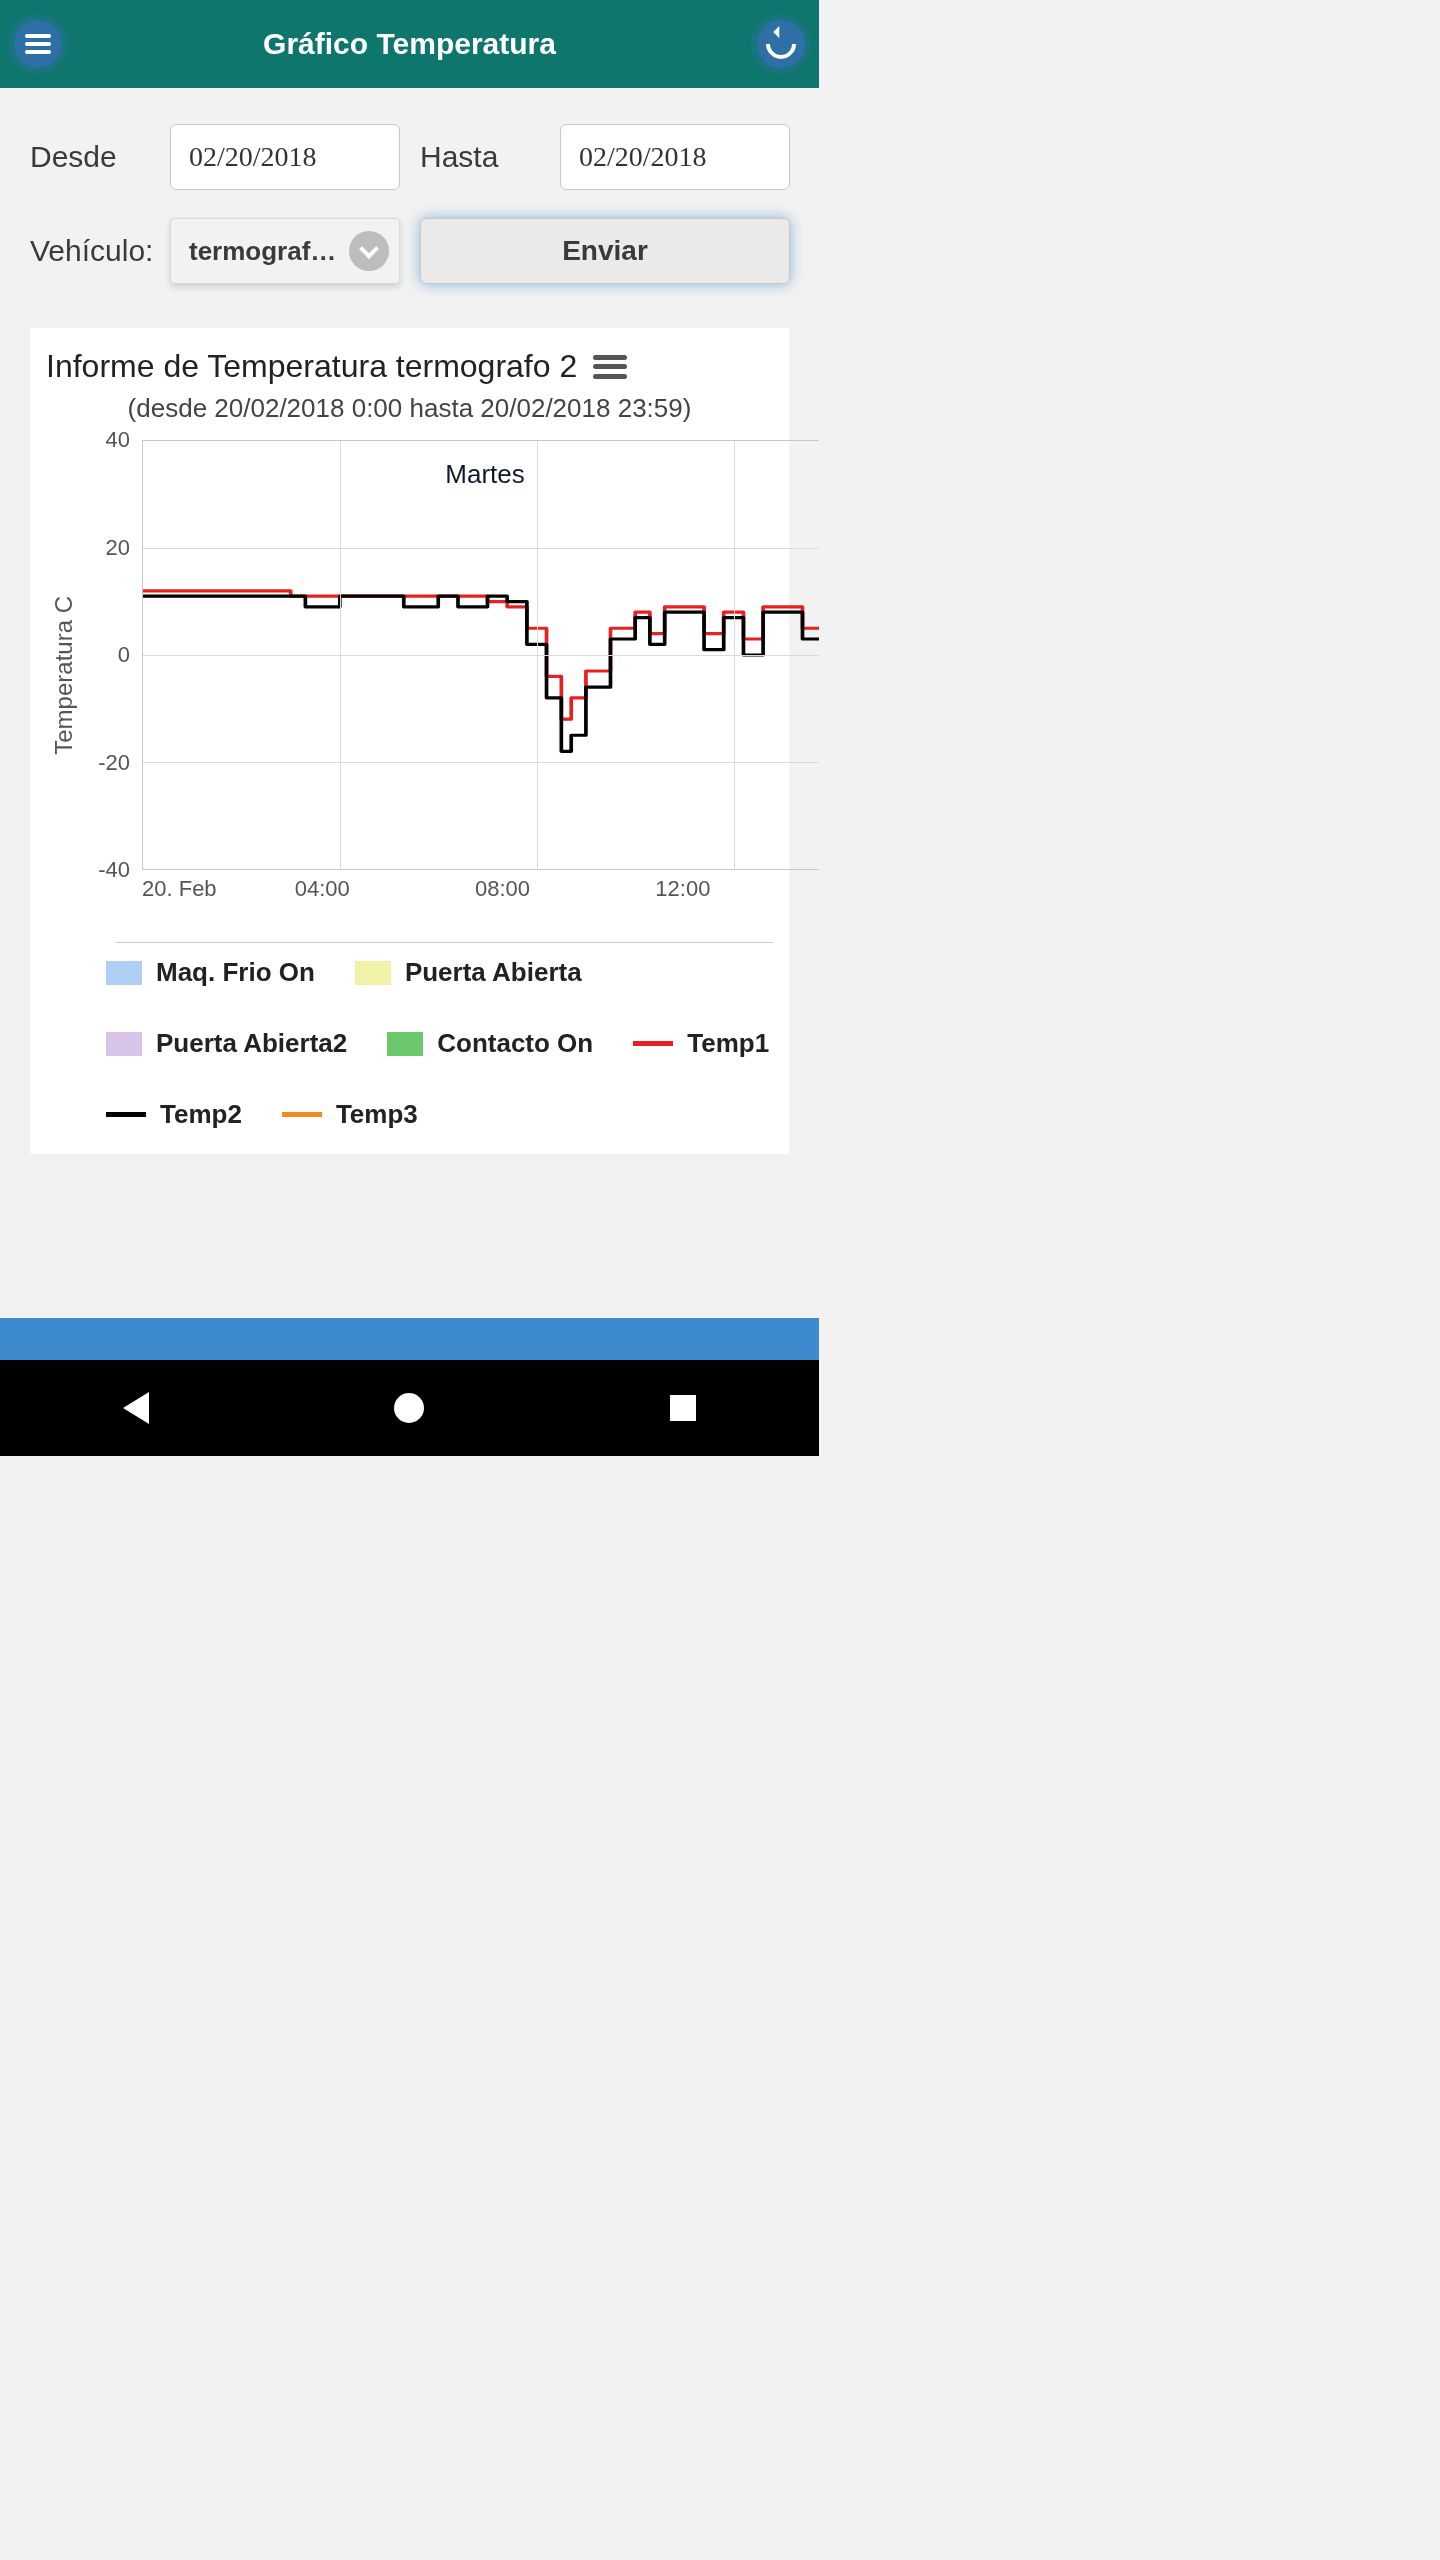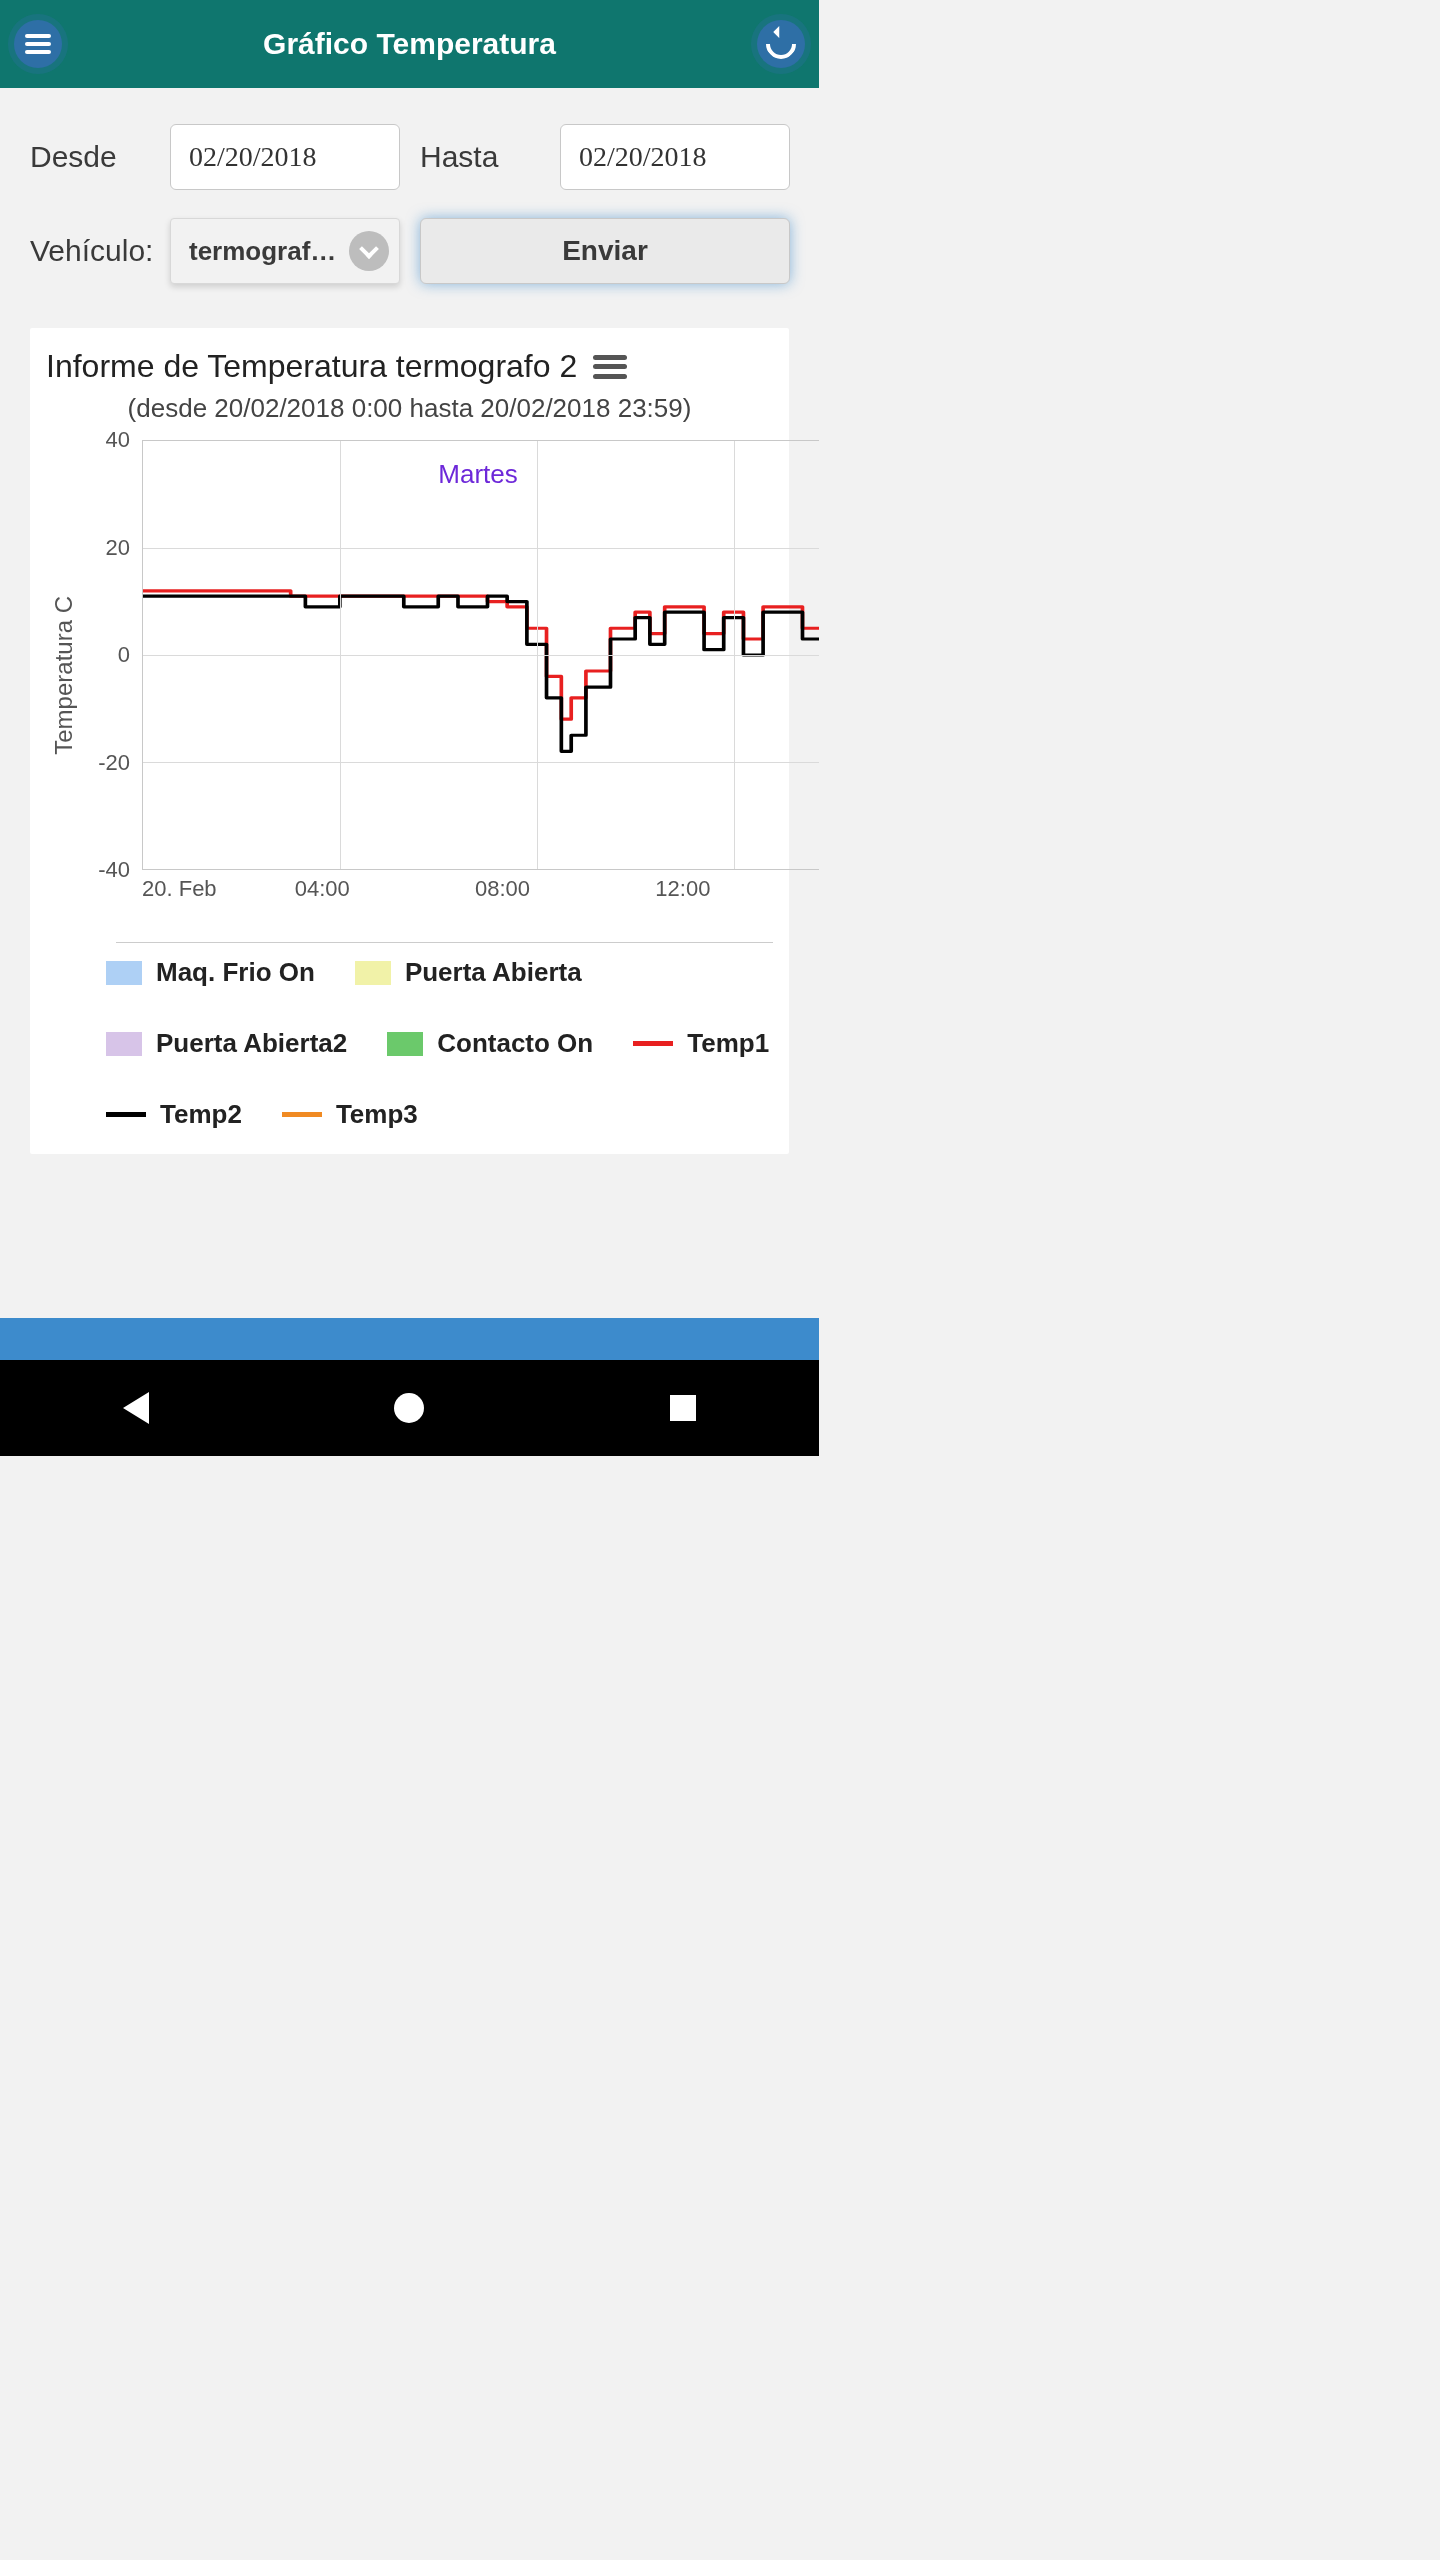--- a/index.html
+++ b/index.html
@@ -36,21 +36,21 @@
   .chart-subtitle { font-size:26px; color:#444; text-align:center; margin-top:8px; }
   .chart-surface { position:relative; margin-top:16px; display:flex; }
   .ylabel-wrap { width:36px; display:flex; align-items:center; justify-content:center; }
   .ylabel { writing-mode: vertical-rl; transform: rotate(180deg); color:#555; font-size:24px; }
   .chart-body { flex:1; position:relative; }
   .plot-area { position:relative; width:100%; height:430px; margin-left:60px; border:1px solid #c8c8c8; }
   .yticks { position:absolute; left:0; top:0; height:430px; width:54px; }
   .ytick { position:absolute; right:6px; transform:translateY(-50%); font-size:22px; color:#555; text-align:right; width:54px;}
   .xticks { height:40px; position:relative; margin-left:60px; }
   .xtick { position:absolute; top:6px; transform:translateX(-50%); font-size:22px; color:#555;}
-  .day-label { position:absolute; color:#6d28d9; font-size:26px; }
+  .day-label { position:absolute; color:#0f172a; font-size:26px;margin-left:7px; }
   .grid-v { position:absolute; top:0; bottom:0; width:1px; background:#dadada; }
   .grid-h { position:absolute; left:0; right:0; height:1px; background:#dadada; }
   svg.series-svg { position:absolute; inset:0; width:100%; height:100%; }
   .legend-sep { height:1px; background:#ccc; margin:32px 0 0 70px; }
   .legend { display:flex; flex-wrap:wrap; column-gap:50px; row-gap:10px; margin:14px 0 0 60px; align-items:center;gap:40px;}
   .legend-item { display:flex; align-items:center; gap:14px; font-size:26px; color:#222; font-weight:600;}
   .swatch { width:36px; height:24px; }
   .swatch-line { width:40px; height:5px; }
 
   

